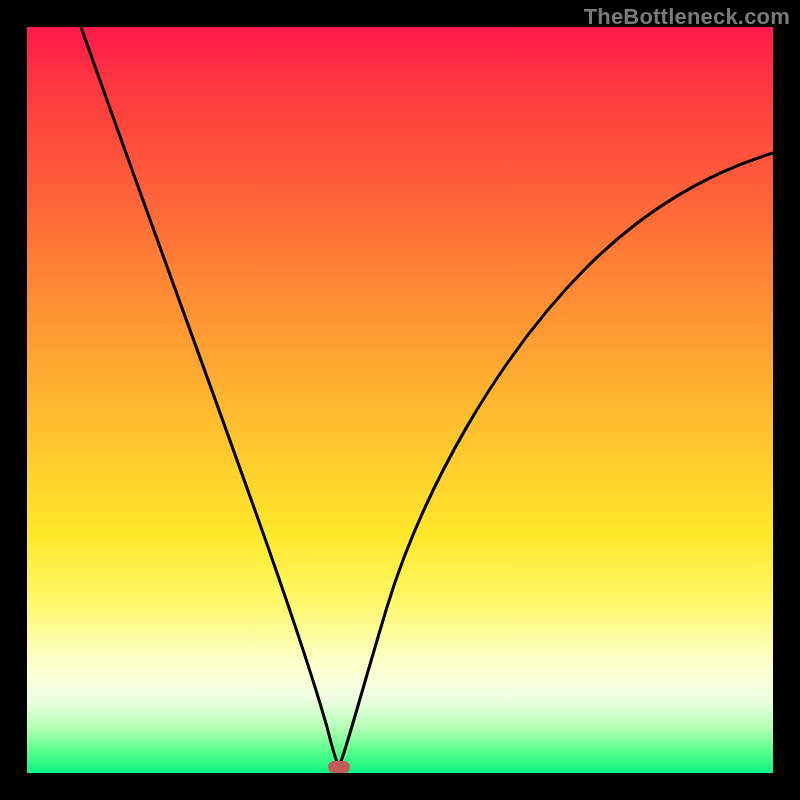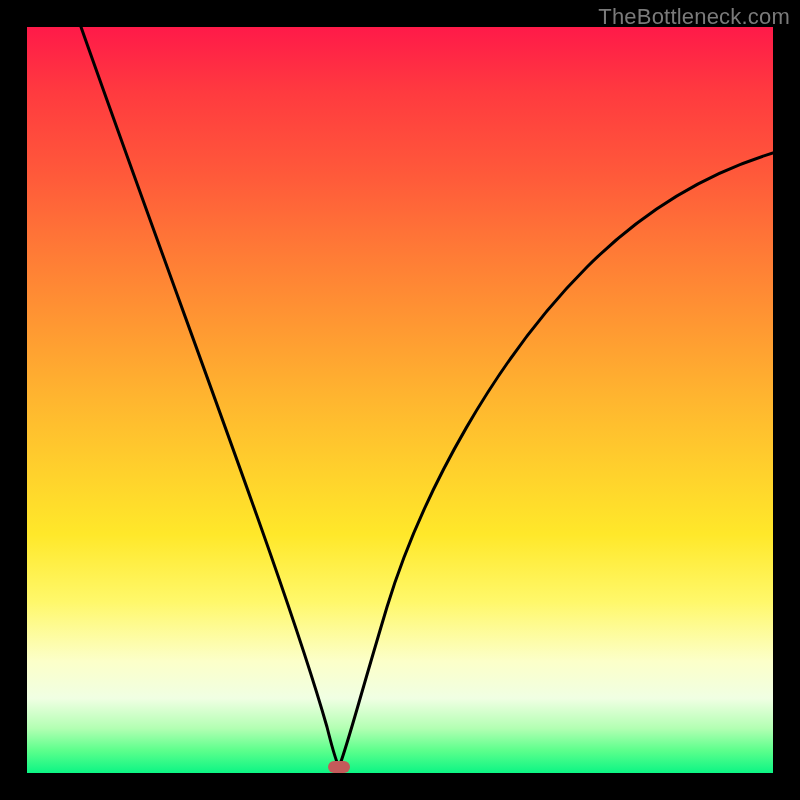--- a/index.html
+++ b/index.html
@@ -33,21 +33,21 @@
       #5cff8c 97%,
       #0cf584 100%
     );
   }
   .watermark {
     position: absolute;
     top: 4px;
     right: 10px;
     color: #7a7a7a;
     font-size: 22px;
-    font-weight: 400;
+    font-weight: 700;
     letter-spacing: 0.2px;
     user-select: none;
   }
   svg.curve {
     position: absolute;
     left: 0;
     top: 0;
     width: 746px;
     height: 746px;
   }

